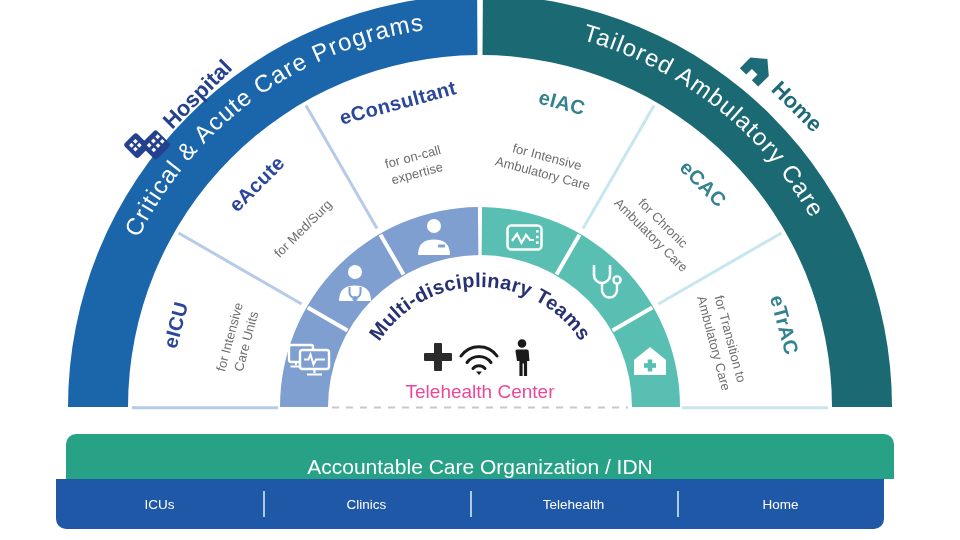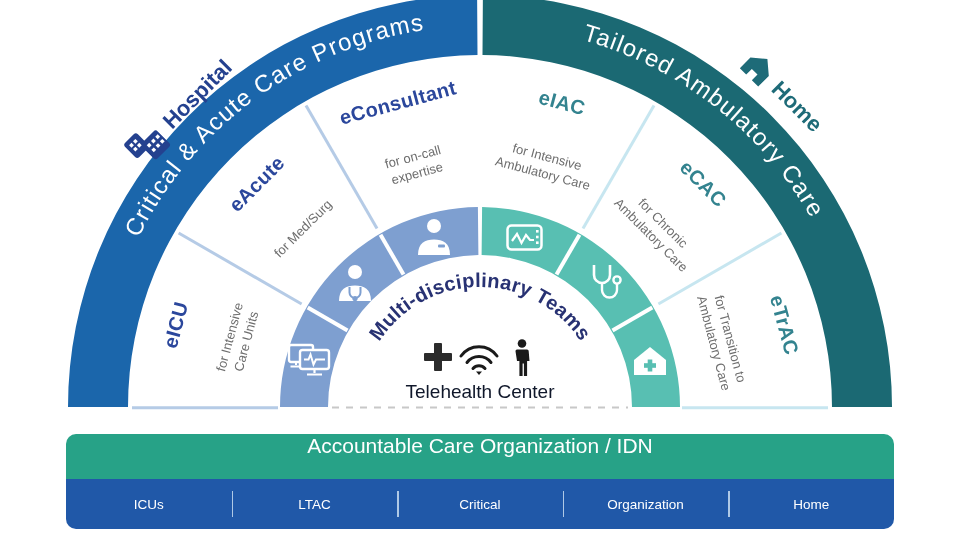--- a/index.html
+++ b/index.html
@@ -10,27 +10,27 @@
             transform-origin:center;}
   .seg-name.blue{color:#2B479C;}
   .seg-name.teal{color:#33838F;}
   .seg-desc{position:absolute;color:#6E6E6E;font-size:13px;line-height:1.32;text-align:center;
             transform-origin:center;}
   .badge{position:absolute;display:flex;align-items:center;gap:9px;font-weight:bold;font-size:22px;
          white-space:nowrap;transform-origin:center;}
   .badge.hospital{color:#24418F;}
   .badge.home{color:#1E6B78;}
   .telehealth{position:absolute;left:390px;top:381px;width:180px;text-align:center;
-              color:#0f172a;font-size:19px;}
+              color:#ec4899;font-size:19px;}
   .icon-abs{position:absolute;transform:translate(-50%,-50%);}
   
   .org-bar{position:absolute;left:66px;top:434px;width:828px;height:45px;background:#27A287;
-           border-radius:10px 10px 0 0;display:flex;align-items:flex-start;justify-content:center;
+           border-radius:10px 10px 0 0;display:flex;align-items:flex-end;justify-content:center;
            color:#ffffff;font-size:21px;}
-  .sites-bar{position:absolute;left:66px;top:479px;width:828px;height:50px;background:#2058A8;
+  .sites-bar{position:absolute;left:56px;top:479px;width:828px;height:50px;background:#2058A8;
              border-radius:0 0 10px 10px;display:flex;}
   .site-cell{flex:1;position:relative;display:flex;align-items:center;justify-content:center;
              color:#ffffff;font-size:13.5px;}
   .site-cell + .site-cell::before{content:"";position:absolute;left:0;top:12px;bottom:12px;width:1.5px;
              background:#AFC9E6;}
 </style>
 </head>
 <body>
 
 <div class="stage">
@@ -191,26 +191,23 @@
 
   <div class="org-bar">
     <span>Accountable Care Organization / IDN</span>
   </div>
 
   <div class="sites-bar">
     <div class="site-cell">
       <span>ICUs</span>
       </div>
     <div class="site-cell">
-      <span>LTAC</span>
-      </div>
-    <div class="site-cell">
-      <span>Critical</span>
-      </div>
-    <div class="site-cell">
-      <span>Organization</span>
+      <span>Clinics</span>
+      </div>
+    <div class="site-cell">
+      <span>Telehealth</span>
       </div>
     <div class="site-cell">
       <span>Home</span>
       </div>
   </div>
 
 </div>
 
 </body></html>

